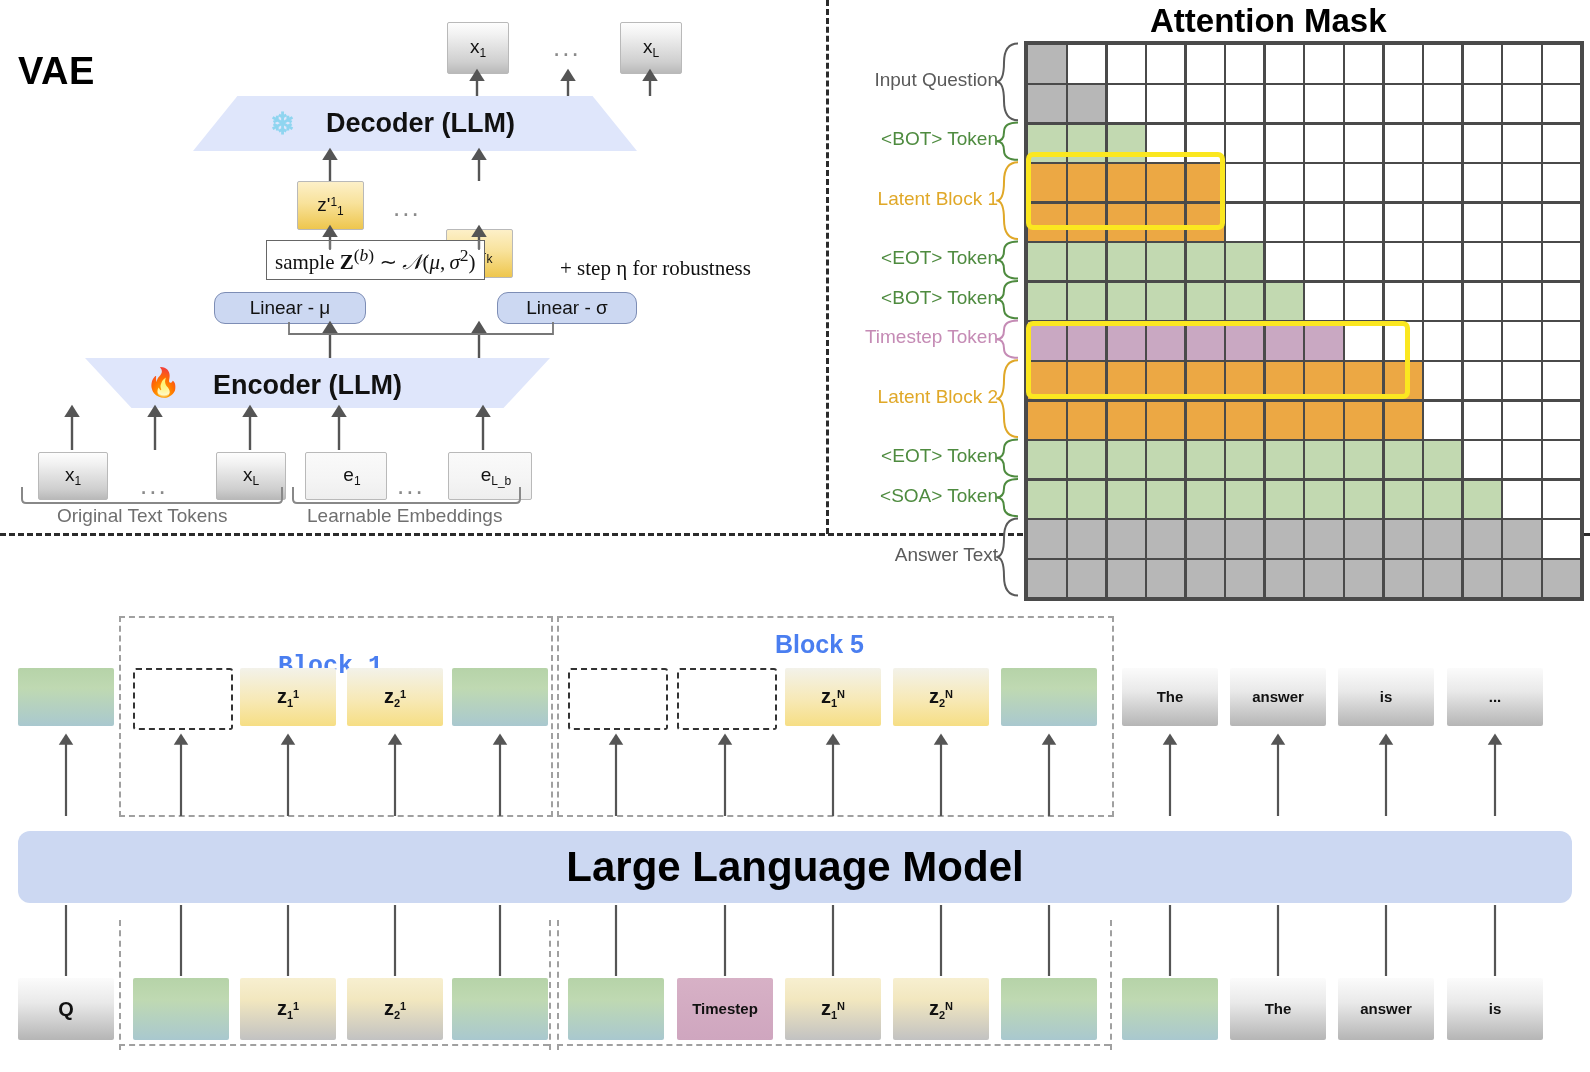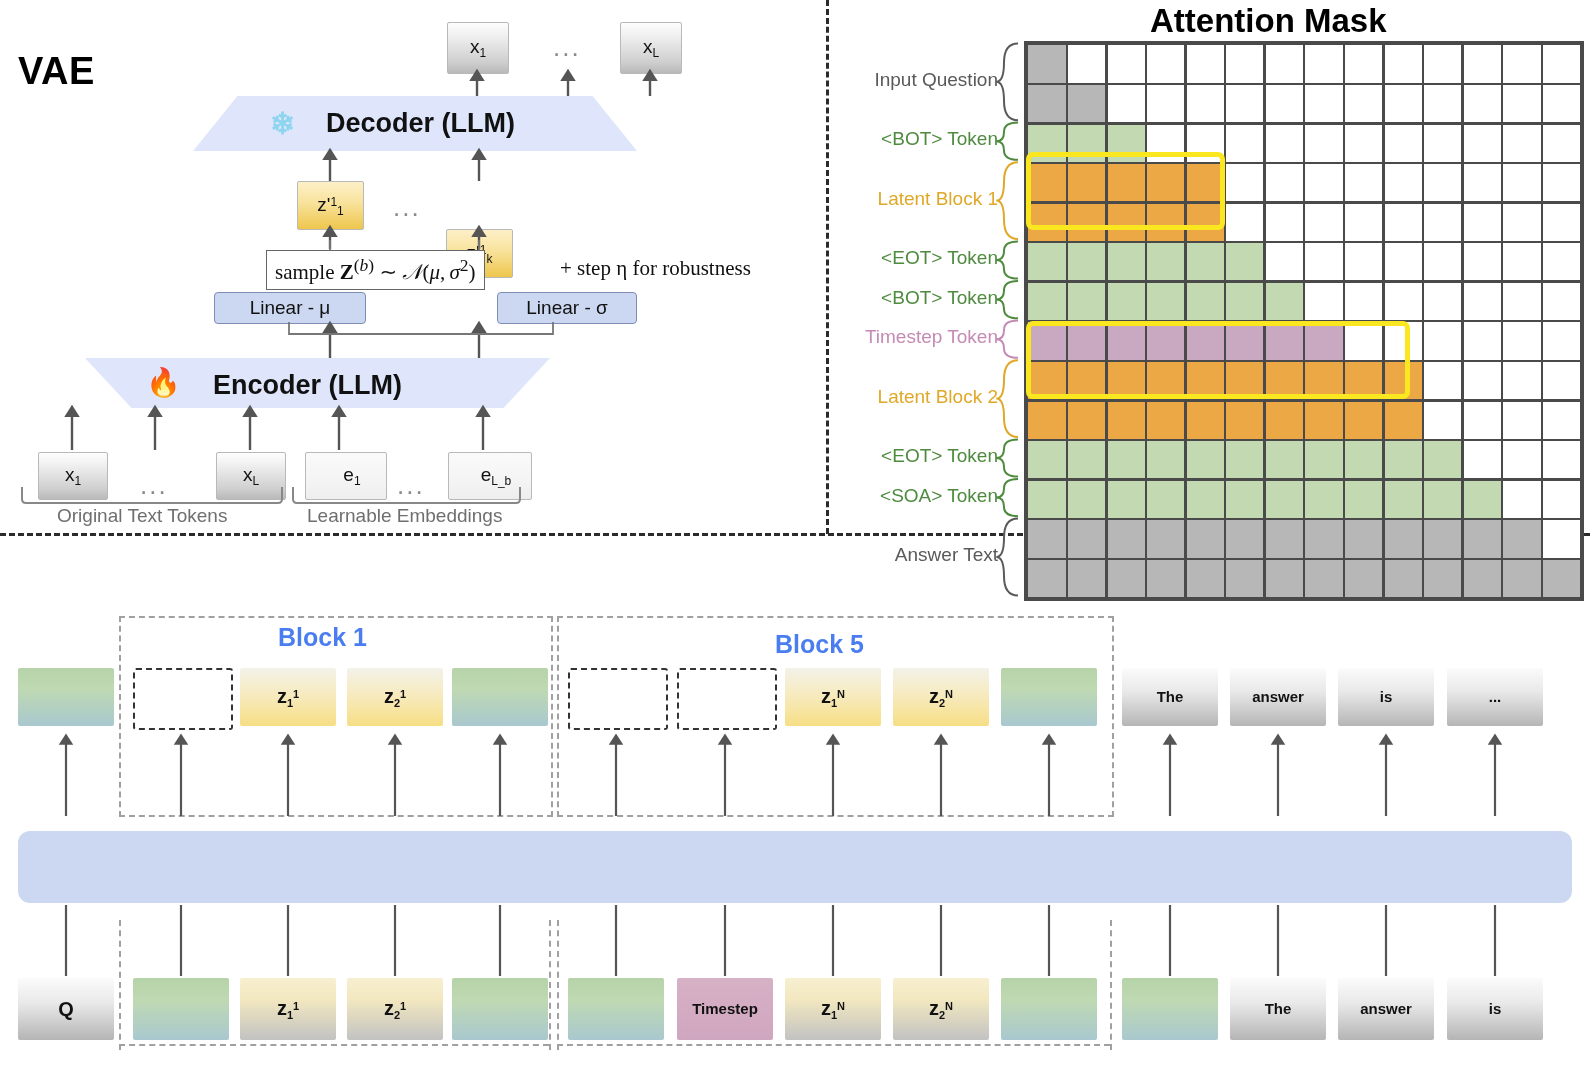--- a/index.html
+++ b/index.html
@@ -31,21 +31,21 @@
   .grad-gold{background:linear-gradient(180deg,#fdf0c8 0%,#f8e29b 45%,#eec64d 100%);}
 
   .ell{position:absolute;font-size:26px;color:#8a8a8a;letter-spacing:2px;}
 
   .trap{position:absolute;background:#dfe6fb;}
   .trap.dec{clip-path:polygon(10% 0%, 90% 0%, 100% 100%, 0% 100%);}
   .trap.enc{clip-path:polygon(0% 0%, 100% 0%, 90% 100%, 10% 100%);}
   .trap-label{position:absolute;font-size:27px;font-weight:bold;color:#111;}
 
   .linear{position:absolute;background:#ccd8f2;border:1px solid #7d8db5;
-    border-radius:4px;font-size:19px;color:#111;}
+    border-radius:11px;font-size:19px;color:#111;}
   .formula{position:absolute;border:1.5px solid #666;background:#fff;
     font-family:"Liberation Serif",serif;font-size:21px;color:#111;
     padding:4px 8px;white-space:nowrap;}
   .formula-tail{position:absolute;font-family:"Liberation Serif",serif;
     font-size:21px;color:#111;white-space:nowrap;}
 
   .cap{position:absolute;font-size:19px;color:#6f6f6f;white-space:nowrap;}
 
   svg.lay{position:absolute;left:0;top:0;width:1590px;height:1072px;
     pointer-events:none;overflow:visible;}
@@ -112,21 +112,21 @@
   <div class="trap-label" style="left:326px;top:108px;">Decoder (LLM)</div>
 
   <div class="tok grad-gold" style="left:297px;top:181px;width:65px;height:47px;">
     <span>z'<sup>1</sup><sub>1</sub></span>
   </div>
   <div class="ell" style="left:393px;top:192px;">...</div>
   <div class="tok grad-gold" style="left:446px;top:181px;width:65px;height:47px;margin-top:48px;">
     <span>z'<sup>1</sup><sub>k</sub></span>
   </div>
 
-  <div class="formula" style="left:266px;top:250px;">
+  <div class="formula" style="left:266px;top:240px;">
     <span>sample <b>Z</b><sup>(<i>b</i>)</sup> ∼ <i>𝒩</i>(<i>μ</i>, <i>σ</i><sup>2</sup>)</span>
   </div>
   <div class="formula-tail" style="left:560px;top:256px;">+ step η for robustness</div>
 
   <div class="linear ctr" style="left:214px;top:292px;width:150px;height:30px;">
     <span>Linear - μ</span>
   </div>
   <div class="linear ctr" style="left:497px;top:292px;width:138px;height:30px;">
     <span>Linear - σ</span>
   </div>
@@ -415,21 +415,21 @@
       <path d="M1018,360.2 q-14,0 -14,19.200000000000017 q0,19.200000000000017 -7.700000000000001,19.200000000000017 q7.700000000000001,0 7.700000000000001,19.19999999999999 q0,19.19999999999999 14,19.19999999999999" fill="none" stroke="#e0a828" stroke-width="2"></path>
       <path d="M1018,439.4 q-14,0 -14,9.300000000000011 q0,9.300000000000011 -7.700000000000001,9.300000000000011 q7.700000000000001,0 7.700000000000001,9.299999999999983 q0,9.299999999999983 14,9.299999999999983" fill="none" stroke="#4e8b3f" stroke-width="2"></path>
       <path d="M1018,479 q-14,0 -14,9.300000000000011 q0,9.300000000000011 -7.700000000000001,9.300000000000011 q7.700000000000001,0 7.700000000000001,9.300000000000011 q0,9.300000000000011 14,9.300000000000011" fill="none" stroke="#4e8b3f" stroke-width="2"></path>
       <path d="M1018,518.6 q-14,0 -14,19.19999999999999 q0,19.19999999999999 -7.700000000000001,19.19999999999999 q7.700000000000001,0 7.700000000000001,19.200000000000045 q0,19.200000000000045 14,19.200000000000045" fill="none" stroke="#5a5a5a" stroke-width="2"></path>
     </svg>
   <div class="am-hl" style="left:1026px;top:152px;width:189px;height:68px;"></div>
   <div class="am-hl" style="left:1026px;top:321px;width:374px;height:68px;"></div>
 
 
   <div class="blockbox" style="left:119px;top:616px;width:430px;height:197px;"></div>
-  <div class="blocklabel" style="left:278px;top:623px;">Block 1</div>
+  <div class="blocklabel" style="left:278px;top:652px;font-family:Liberation Mono, monospace;">Block 1</div>
 
   <div class="blockbox" style="left:557px;top:616px;width:553px;height:197px;"></div>
   <div class="blocklabel" style="left:775px;top:630px;">Block 5</div>
 
   <div class="vsep" style="left:119px;top:920px;height:130px;"></div>
   <div class="vsep" style="left:549px;top:920px;height:130px;"></div>
   <div class="vsep" style="left:557px;top:920px;height:130px;"></div>
   <div class="vsep" style="left:1110px;top:920px;height:130px;"></div>
   <div class="blockbox" style="left:119px;top:1044px;width:430px;height:0;border-top-width:2.5px;border-left:none;border-right:none;border-bottom:none;"></div>
   <div class="blockbox" style="left:557px;top:1044px;width:553px;height:0;border-top-width:2.5px;border-left:none;border-right:none;border-bottom:none;"></div>
@@ -512,20 +512,21 @@
       </div>
       <div class="rtok g-greyish" style="left: 1338px; top: 978px; width: 96px; height: 62px;">
         <div>answer</div>
       </div>
       <div class="rtok g-greyish" style="left: 1447px; top: 978px; width: 96px; height: 62px;">
         <div>is</div>
       </div>
     </div>
 
   <div class="llm"></div>
+  <div class="llm-label">Large Language Model</div>
 
   <svg class="lay" id="rm-arrows">
       <defs>
         <marker id="ah2" markerWidth="8" markerHeight="8" refX="2.2" refY="4" orient="auto" markerUnits="strokeWidth">
           <path d="M0,0.7 L5.2,4 L0,7.3 z" fill="#555"></path>
         </marker>
       </defs>
       <g stroke="#555" stroke-width="2.2" fill="none" marker-end="url(#ah2)">
         <line x1="66" y1="816" x2="66" y2="740"></line>
         <line x1="181" y1="816" x2="181" y2="740"></line>

